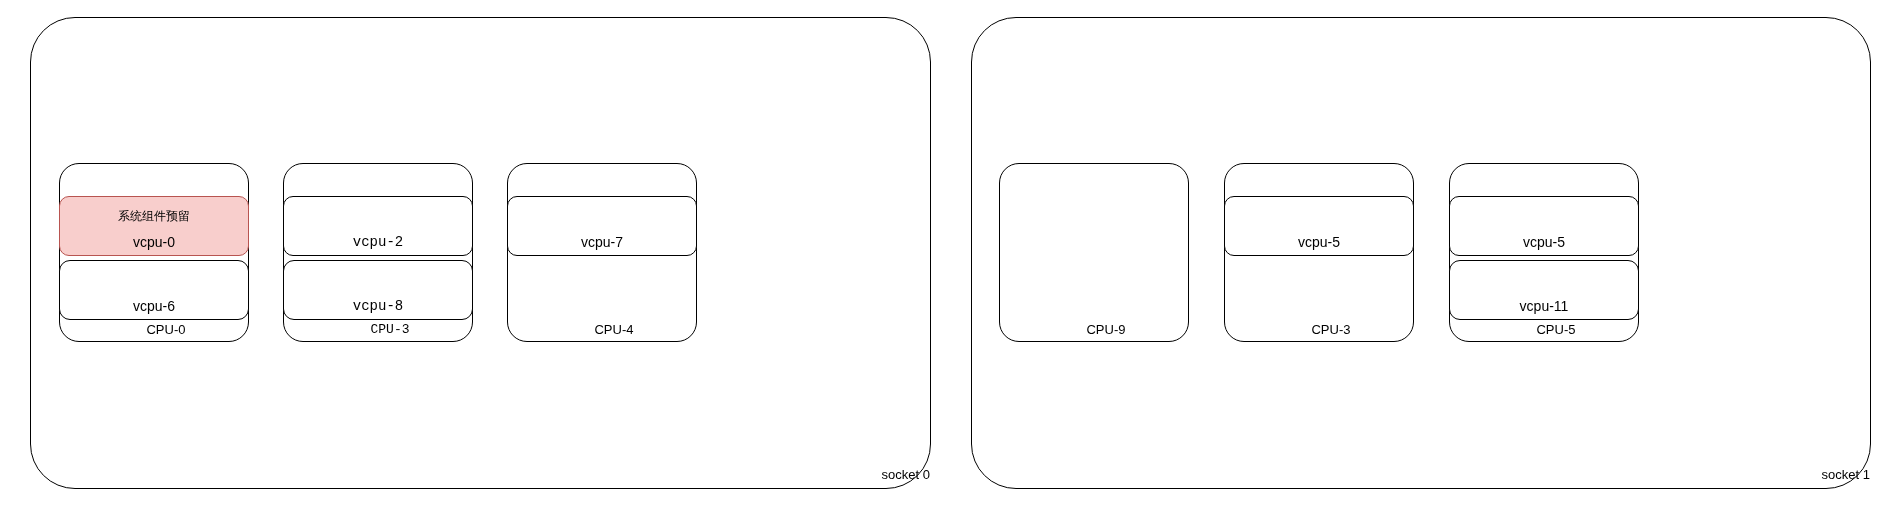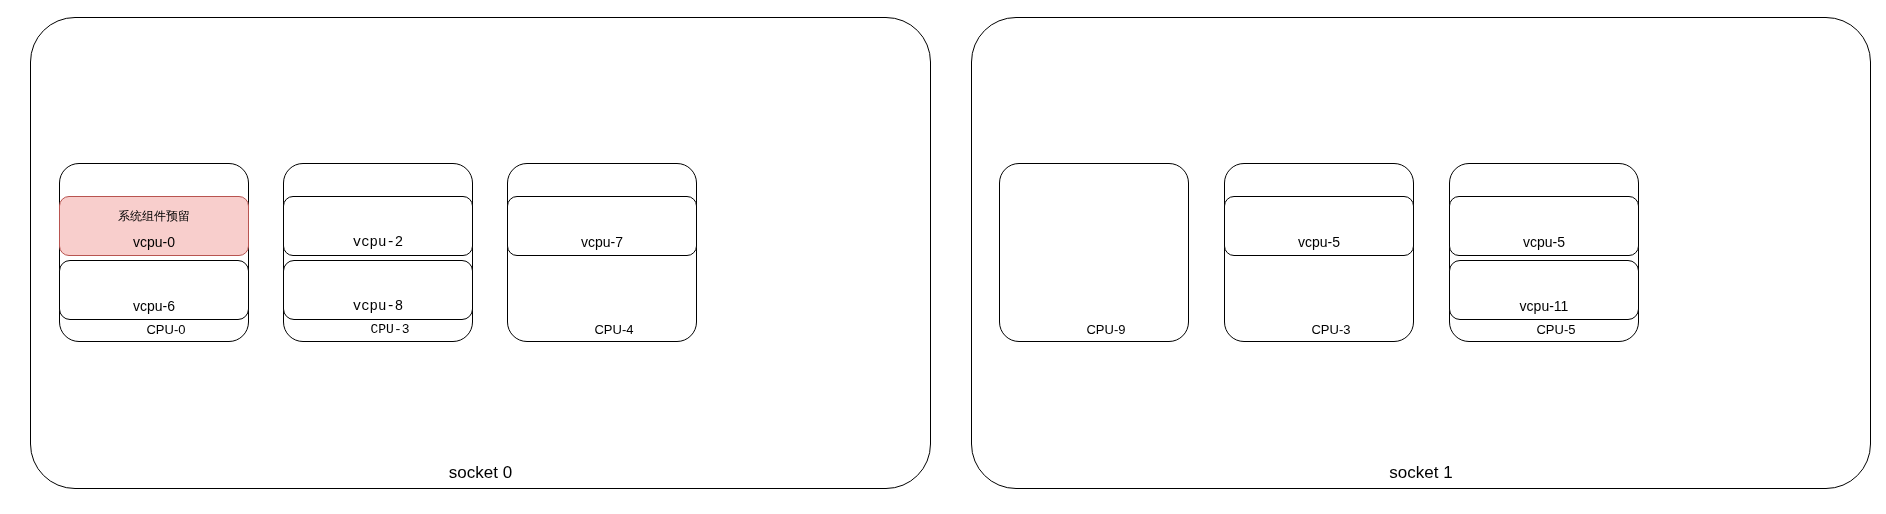--- a/index.html
+++ b/index.html
@@ -10,21 +10,21 @@
     color:#000;
   }
   .canvas { position:absolute; inset:0; }
 
   .socket {
     position:absolute; top:17px; height:472px;
     border:1px solid #000; border-radius:45px; background:#fff;
   }
   .socket-label {
     position:absolute; bottom:5px; left:0; width:100%;
-    text-align:center; font-size:17px; line-height:1.2;
+    text-align:right; font-size:13px; line-height:1.2;
   }
 
   .cpu {
     position:absolute; top:145px; width:190px; height:179px;
     border:1px solid #000; border-radius:20px; background:#fff;
   }
   .cpu-label {
     position:absolute; bottom:4px; left:12px; width:100%;
     text-align:center; font-size:13px;
   }

